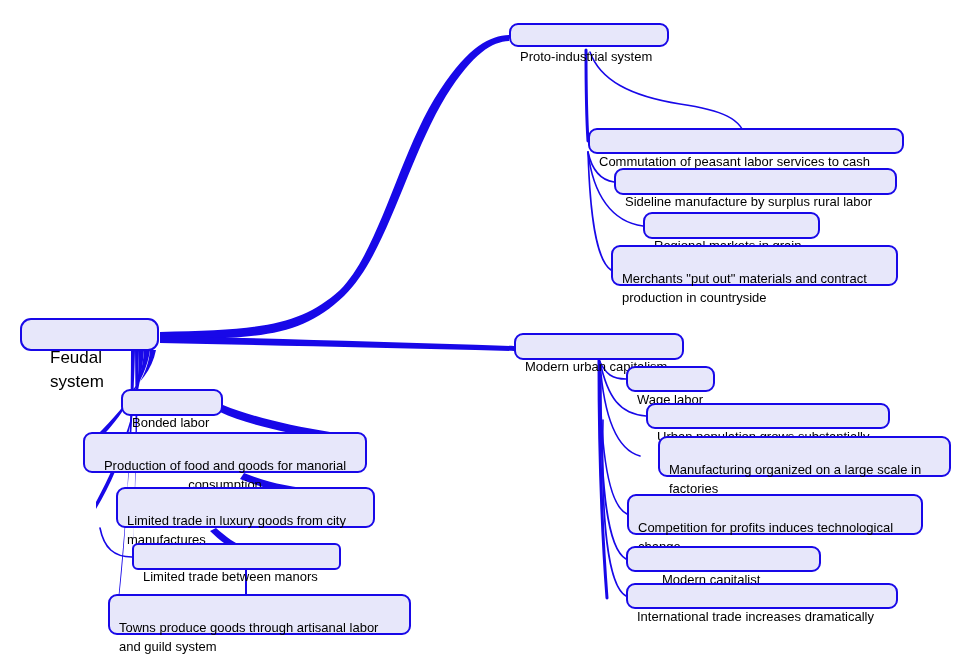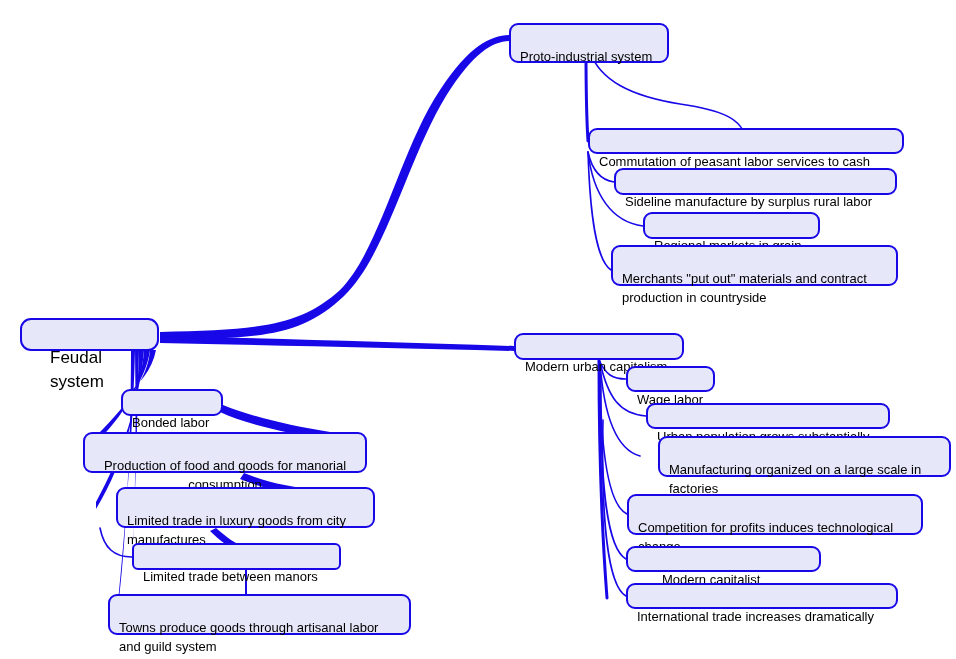--- a/index.html
+++ b/index.html
@@ -116,21 +116,21 @@
       <path d="M 216,528 C 226,537 236,544 246,548
                L 243,554 C 231,549 219,540 210,531 Z" fill="#1808e8" stroke="none"></path>
 
     </g>
   </svg>
 
   <div class="node root" style="left:20px; top:318px; width:139px; height:33px;">
     <span>Feudal system</span>
   </div>
 
-  <div class="node level1" style="left:509px; top:23px; width:160px; height:40px;">
+  <div class="node level1" style="left:509px; top:23px; width:160px; height:24px;">
     <span>Proto-industrial system</span>
   </div>
 
   <div class="node" style="left:588px; top:128px; width:316px; height:26px;">
     <span>Commutation of peasant labor services to cash</span>
   </div>
 
   <div class="node" style="left:614px; top:168px; width:283px; height:27px;">
     <span>Sideline manufacture by surplus rural labor</span>
   </div>

